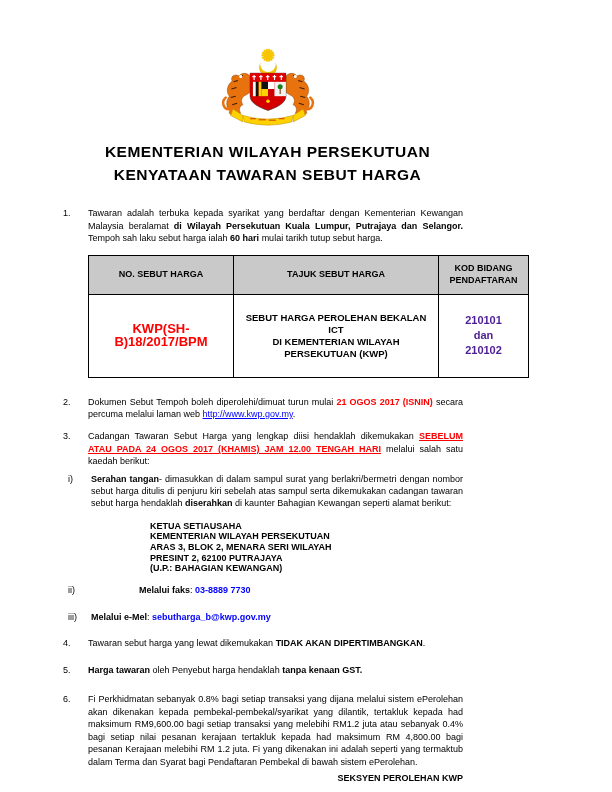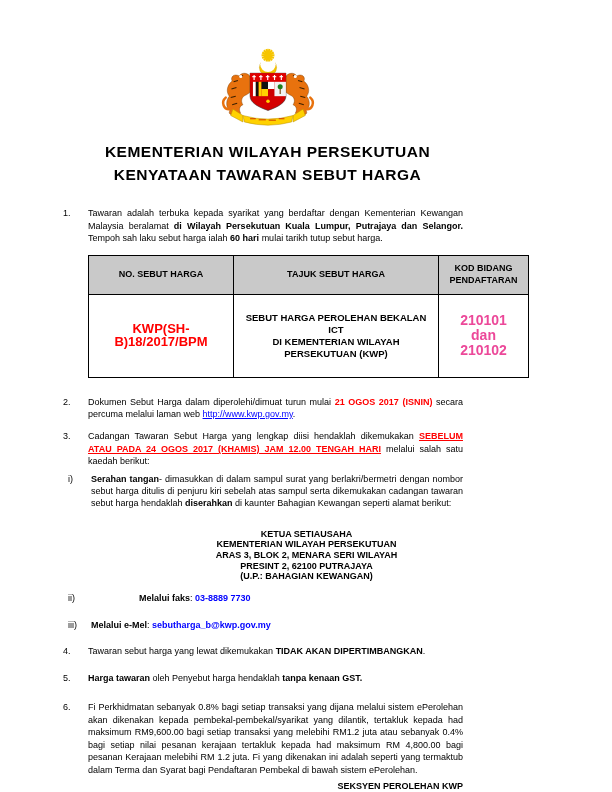--- a/index.html
+++ b/index.html
@@ -13,21 +13,21 @@
     font-size:15.5px;line-height:23px;letter-spacing:.5px;}
   .content{margin:21px 72px 0 63px;}
   .item{display:flex;text-align:justify;}
   .item .num{flex:none;width:25px;}
   .item .body{flex:1;}
   .mt-item1{margin-top:0;}
   .mt-table{margin-top:10px;}
   .mt-item2{margin-top:18px;}
   .mt-item3{margin-top:10px;}
   .mt-subi{margin-top:5px;}
-  .mt-addr{margin-top:19px;text-align:center;}
+  .mt-addr{margin-top:11px;}
   .mt-subii{margin-top:10px;gap:48px;}
   .mt-subiii{margin-top:15px;}
   .mt-item4{margin-top:13px;}
   .mt-item5{margin-top:15px;}
   .mt-item6{margin-top:17px;}
   b,.bold{font-weight:bold;}
   .red-b{color:#ff0000;font-weight:bold;margin-top:48px;}
   .red-u{color:#ff0000;font-weight:bold;text-decoration:underline;}
   .blue-b{color:#0000ff;font-weight:bold;}
   .link{color:#0000ff;text-decoration:underline;cursor:pointer;}
@@ -35,21 +35,21 @@
   
   .tender-table{border-collapse:collapse;margin-left:25px;width:440px;table-layout:fixed;}
   .tender-table th,.tender-table td{border:1px solid #000;text-align:center;vertical-align:middle;padding:2px 5px;}
   .tender-table th{background:#c9c9c9;font-weight:bold;font-size:9px;line-height:11.5px;height:34px;}
   .col-no{width:145px;}
   .col-tajuk{width:205px;}
   .col-kod{width:90px;}
   .tender-table td{height:78px;}
   .cell-no{color:#ff0000;font-weight:bold;font-size:13px;}
   .cell-tajuk{font-weight:bold;font-size:9.5px;line-height:12px;}
-  .cell-kod{color:#ec4899;font-weight:bold;font-size:14px;line-height:15px;}
+  .cell-kod{color:#4c1d95;font-weight:bold;font-size:11px;line-height:15px;}
   
   .sub{display:flex;margin-left:5px;text-align:justify;}
   .sub .marker{flex:none;width:23px;}
   .sub .body{flex:1;}
   .address-block{margin-left:87px;font-weight:bold;line-height:10.6px;}
   .signoff{margin-top:4px;text-align:right;font-weight:bold;}
 </style>
 </head>
 <body>
 
@@ -166,21 +166,21 @@
 PERSEKUTUAN (KWP)</td>
           <td class="cell-kod pre">210101
 dan
 210102</td>
         </tr>
       </tbody>
     </table>
 
     <div class="item mt-item2">
       <div class="num">2.</div>
-      <div class="body"><span>Dokumen Sebut Harga dalam diperolehi/dimuat turun mulai </span><span class="red-b">21 OGOS  2017  (ISNIN)</span><span> secara percuma melalui laman web </span><span class="link">http://www.kwp.gov.my</span><span>.</span></div>
+      <div class="body"><span>Dokumen Sebut Tempoh boleh diperolehi/dimuat turun mulai </span><span class="red-b">21 OGOS  2017  (ISNIN)</span><span> secara percuma melalui laman web </span><span class="link">http://www.kwp.gov.my</span><span>.</span></div>
     </div>
 
     <div class="item mt-item3">
       <div class="num">3.</div>
       <div class="body"><span>Cadangan Tawaran Sebut Harga yang lengkap diisi hendaklah dikemukakan </span><span class="red-u">SEBELUM ATAU PADA 24 OGOS  2017 (KHAMIS) JAM 12.00 TENGAH HARI</span><span> melalui salah satu kaedah berikut:</span></div>
     </div>
 
     <div class="sub mt-subi">
       <div class="marker">i)</div>
       <div class="body"><b>Serahan tangan</b><span>- dimasukkan di dalam sampul surat yang berlakri/bermetri dengan nombor sebut harga ditulis di penjuru kiri sebelah atas sampul serta dikemukakan cadangan tawaran sebut harga hendaklah </span><b>diserahkan</b><span> di kaunter Bahagian Kewangan seperti alamat berikut:</span></div>

